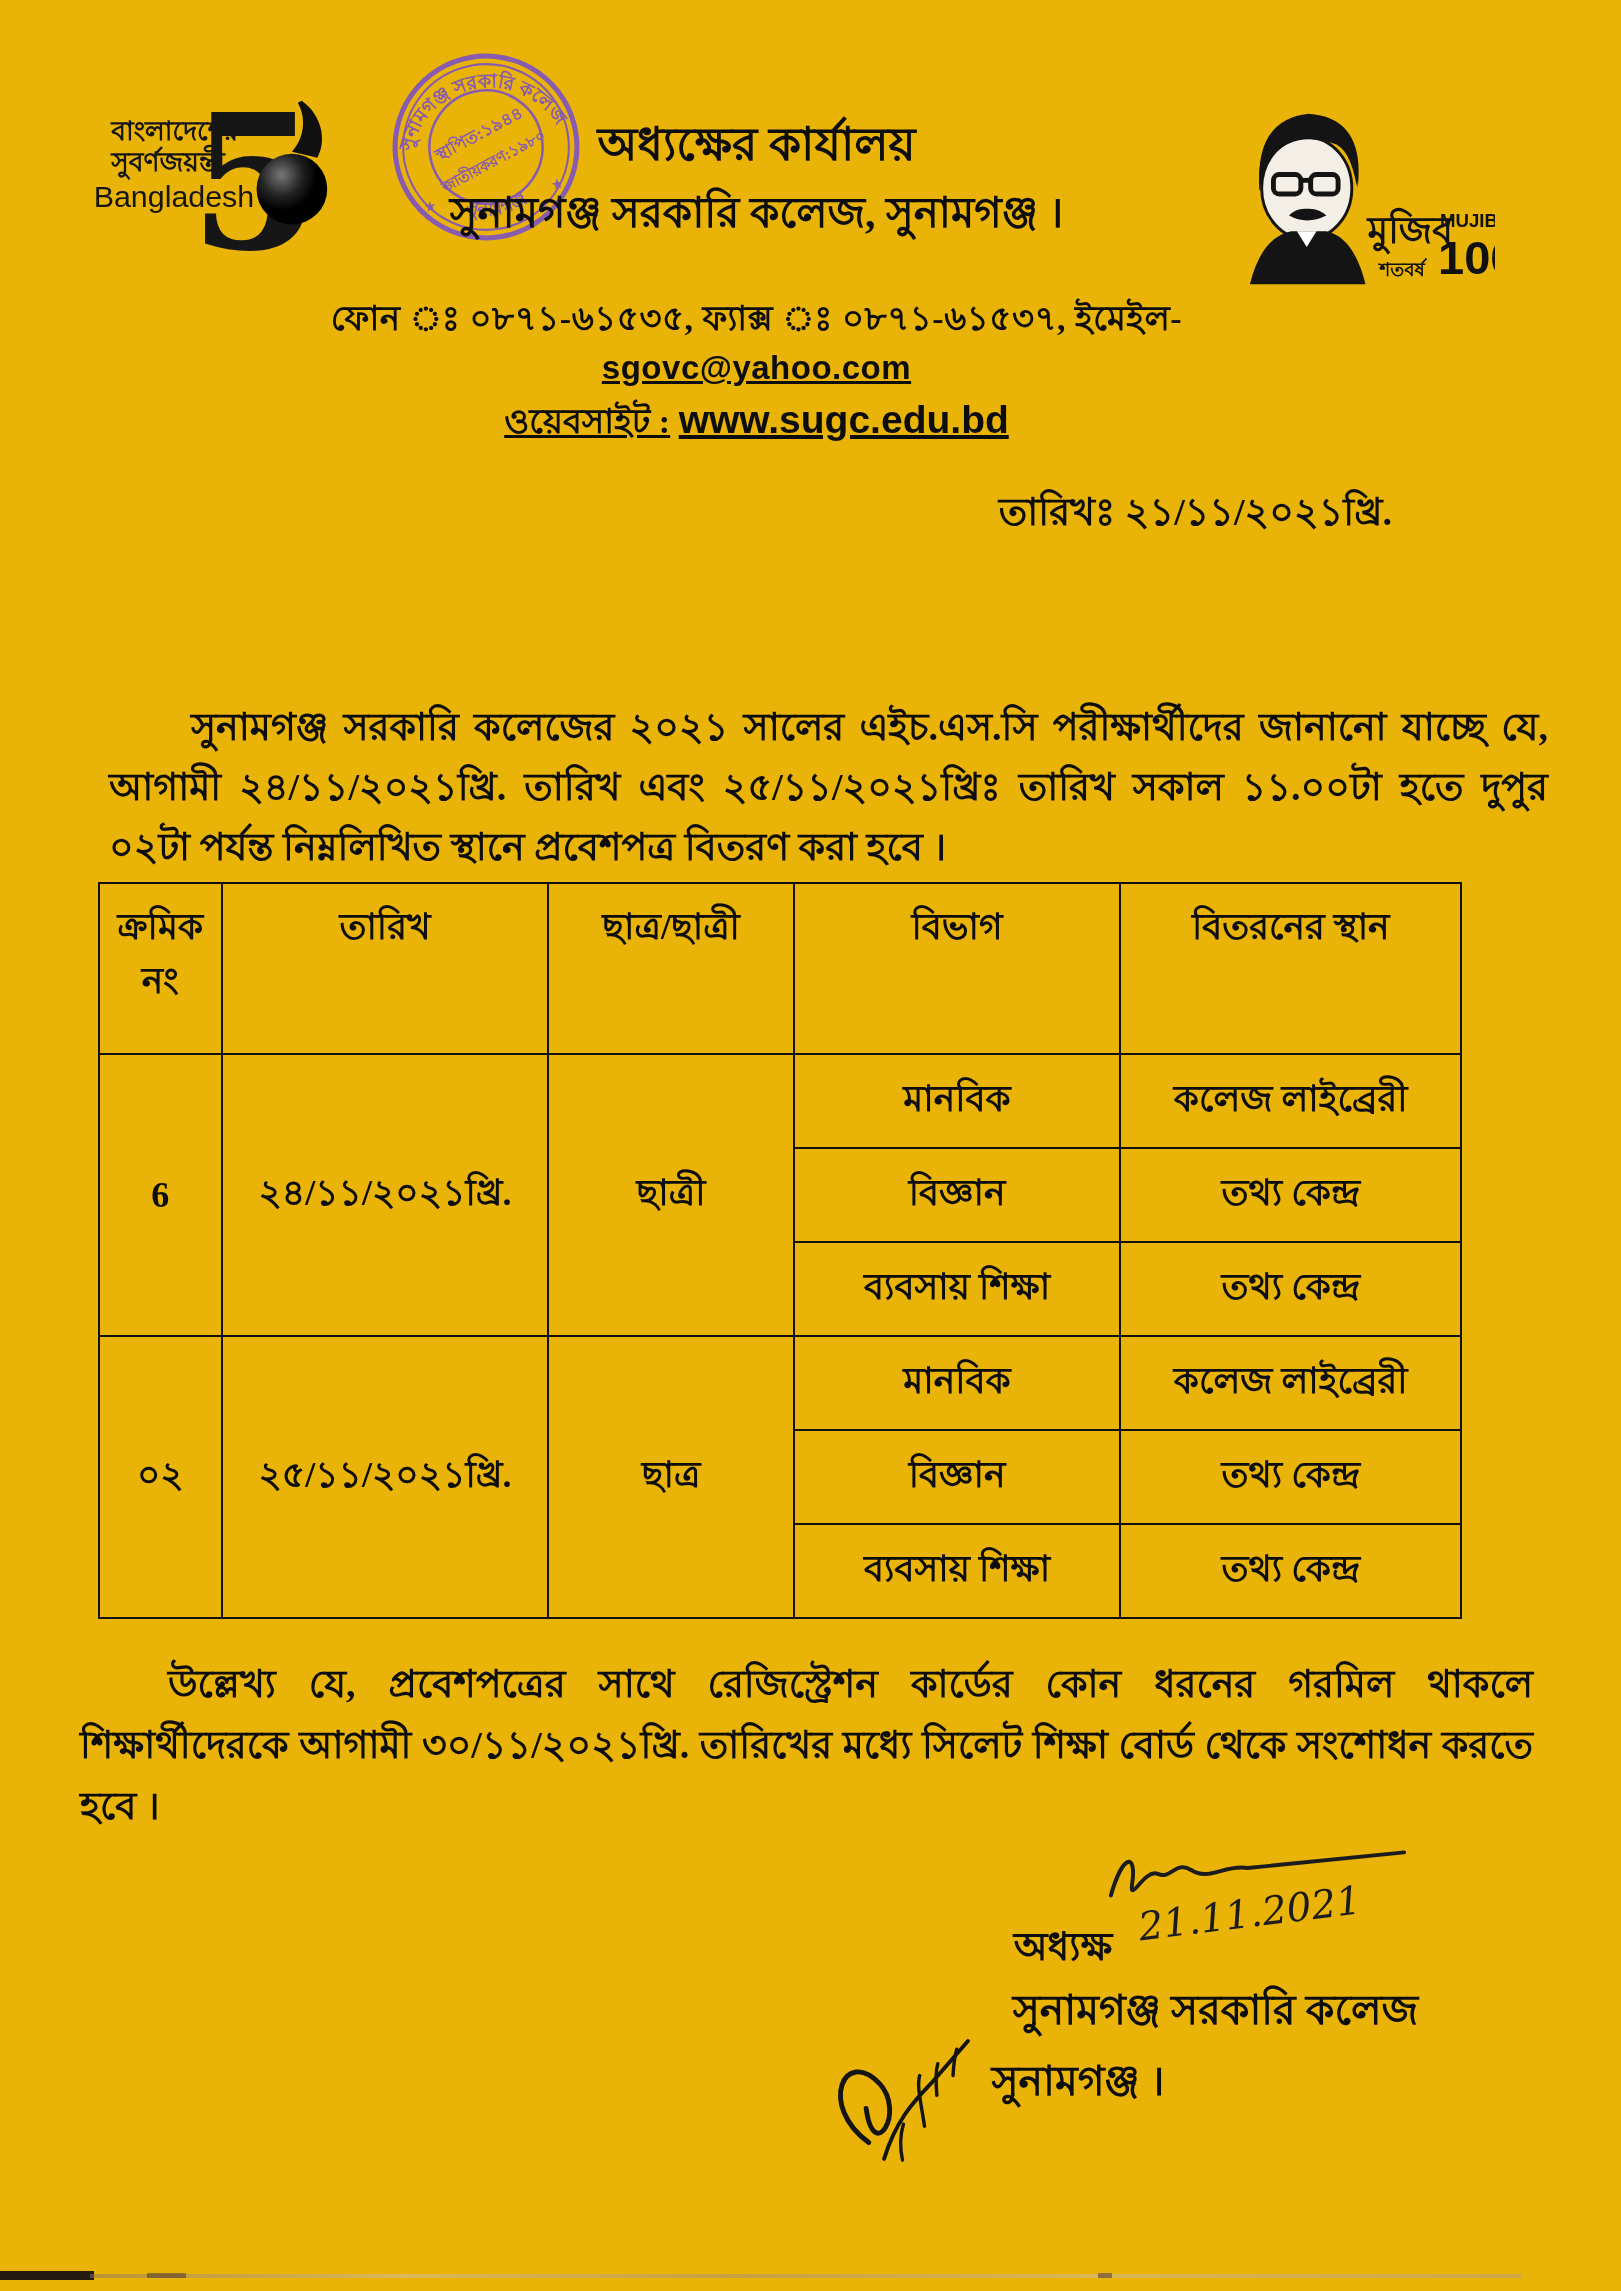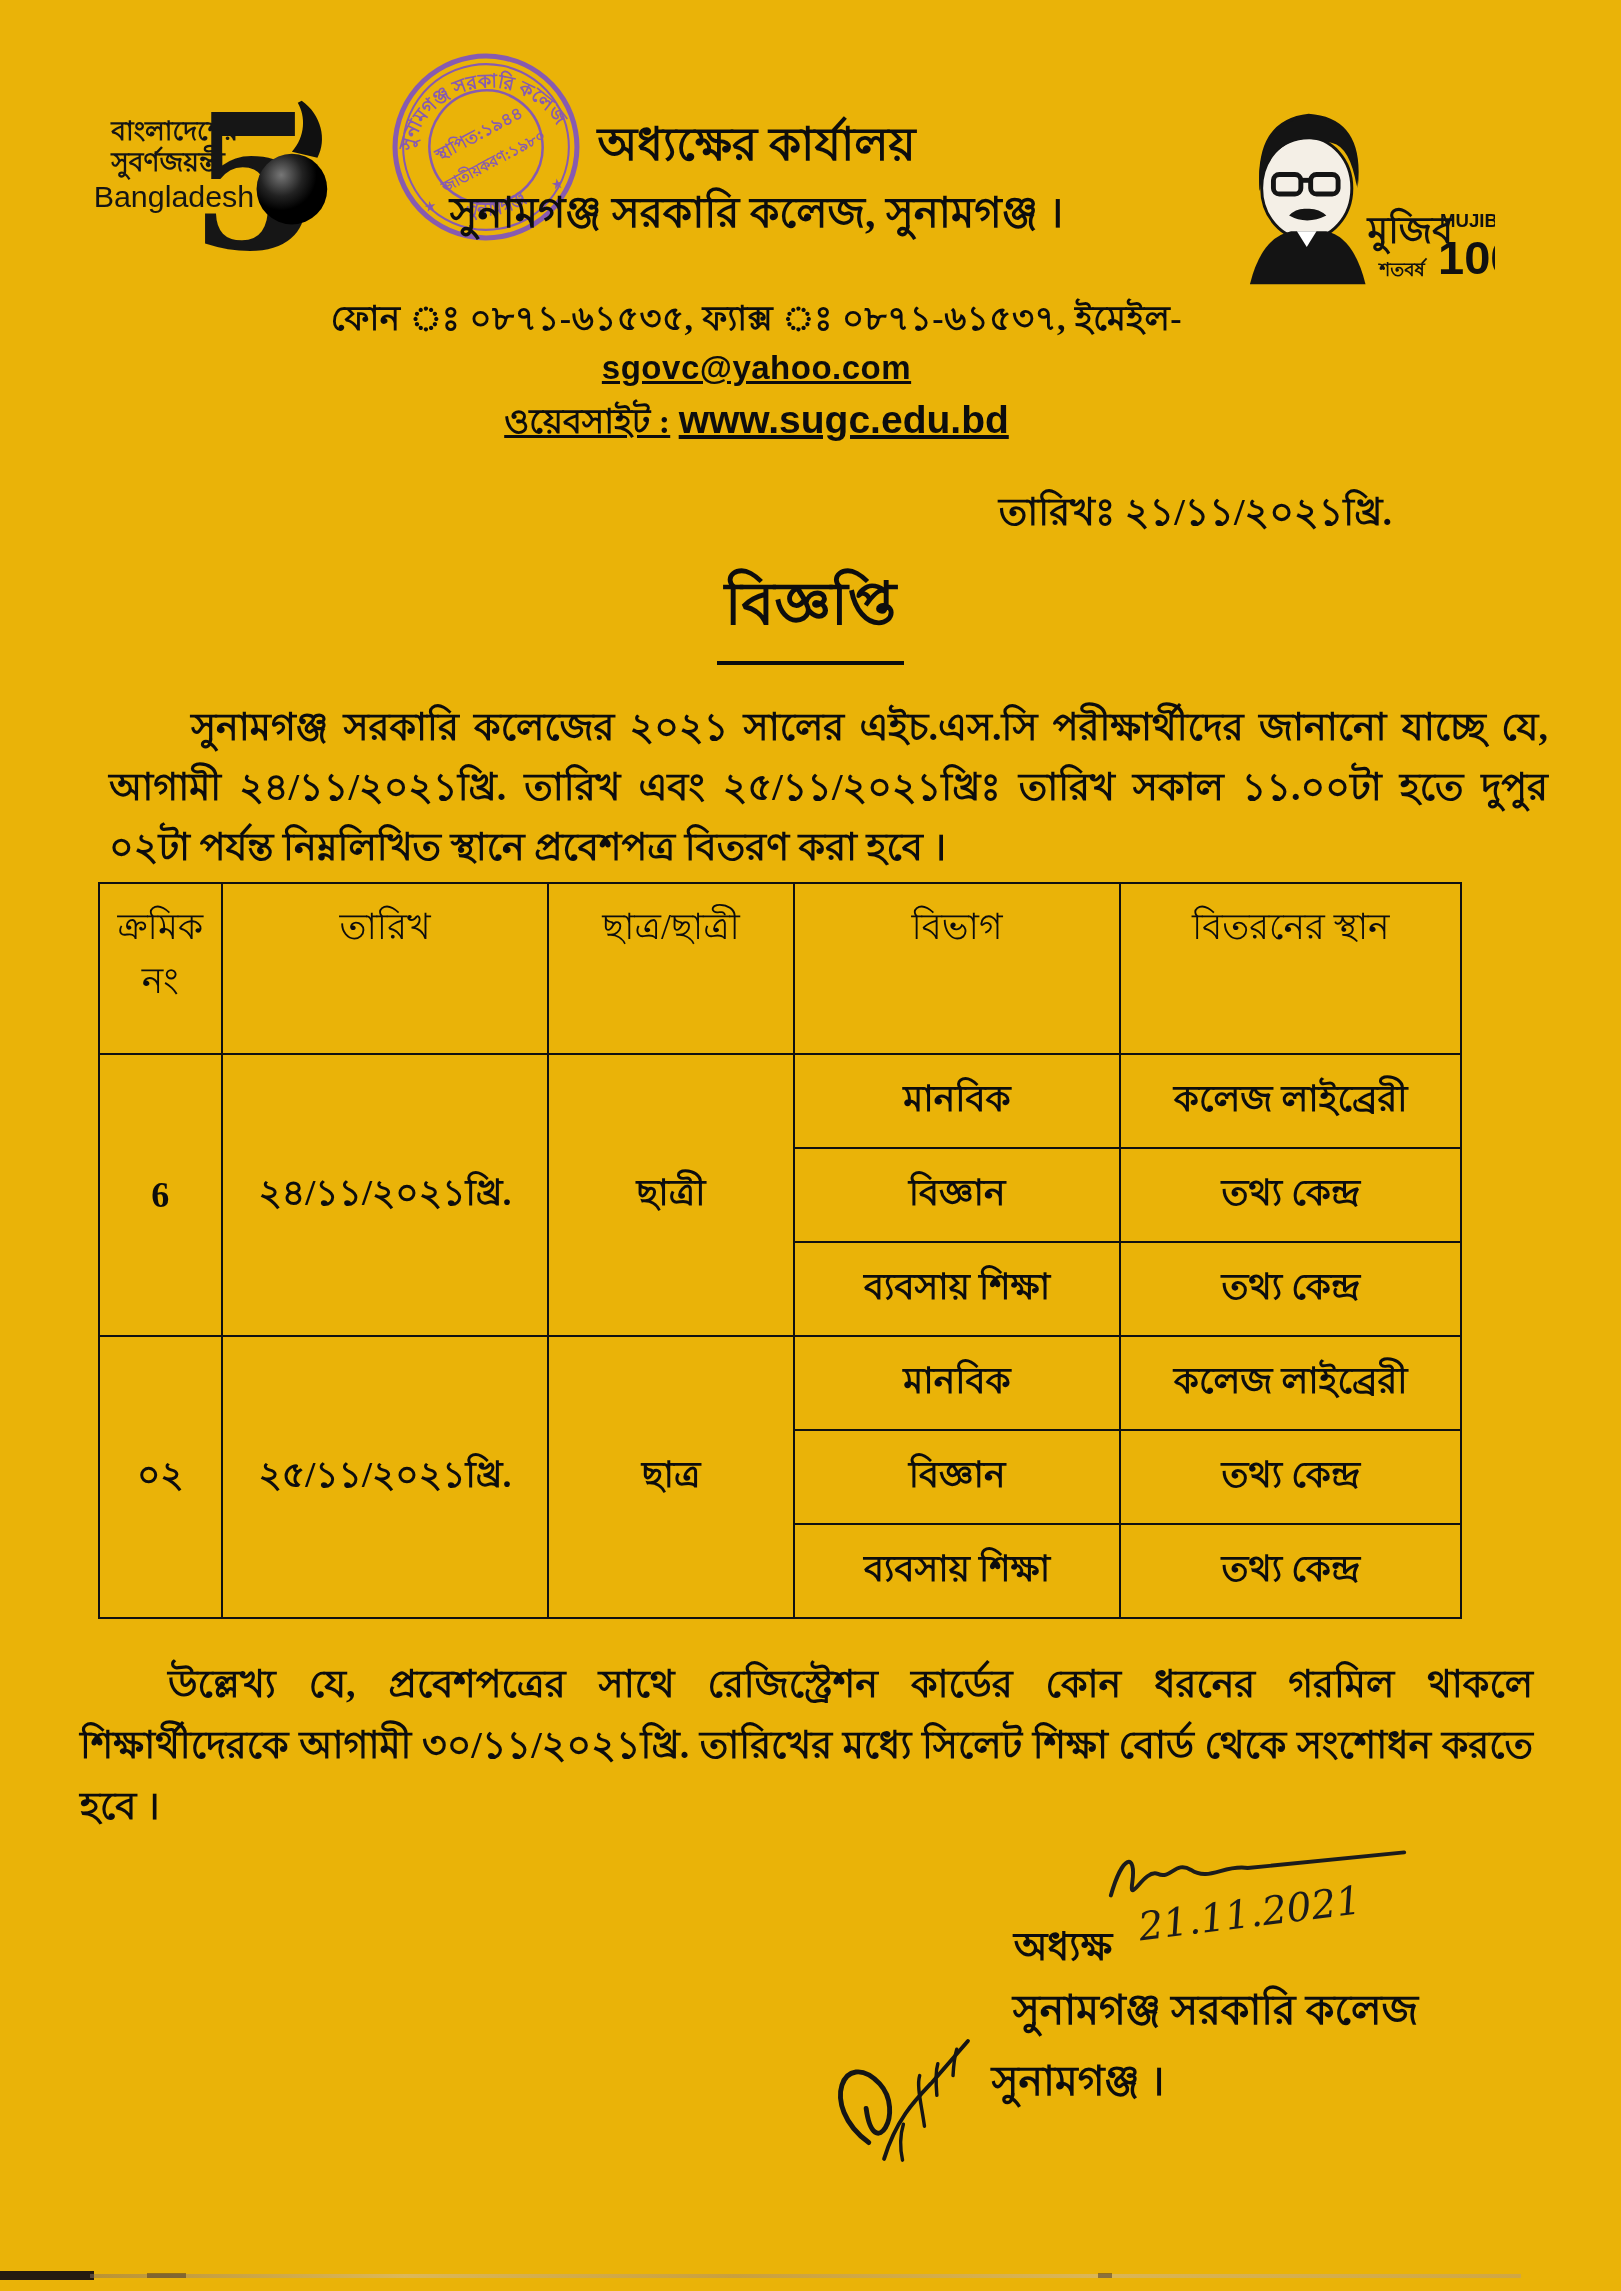--- a/index.html
+++ b/index.html
@@ -26,21 +26,21 @@
   .notice-title{display:inline-block; font-size:59px; font-weight:bold; padding:0 7.8px 3.9px 7.8px; border-bottom:4.9px solid #0d0d0d;}
   
   .intro{position:absolute; top:681px; left:93px; width:1439px; margin:16px;
          font-size:38px; font-weight:600; line-height:1.58; text-align:justify; text-indent:82px;}
   .closing{position:absolute; top:1654px; left:80px; width:1453px; margin:0;
          font-size:38px; font-weight:600; line-height:1.6; text-align:justify; text-indent:88px;}
   
   .table-wrap{position:absolute; top:882px; left:98px; width:1364px;}
   table.dist{border-collapse:collapse; width:100%; table-layout:fixed; border:2.9px solid #111;}
   table.dist th, table.dist td{border:2px solid #111; font-size:36px; text-align:center; padding:0 5.9px; overflow:hidden;}
-  table.dist th{height:153px; vertical-align:top; padding-top:15.7px; font-weight:normal; line-height:1.5;}
+  table.dist th{height:153px; vertical-align:top; padding-top:15.7px; font-weight:bold; line-height:1.5;}
   table.dist td{height:92px; vertical-align:middle; font-weight:bold;}
   .col-serial{width:9%;} .col-date{width:24%;} .col-group{width:18%;} .col-div{width:24%;} .col-place{width:25%;}
   
   .sig-top{position:absolute; left:1093px; top:1825px; width:333px; height:132px;}
   .sig-role{position:absolute; left:975px; top:1916px; width:176px; text-align:center; font-size:39px; font-weight:bold;}
   .sig-college{position:absolute; left:936px; top:1978px; width:559px; text-align:center; font-size:41px; font-weight:bold;}
   .sig-place{position:absolute; left:936px; top:2049px; width:284px; text-align:center; font-size:41px; font-weight:bold;}
   .sig-scribble{position:absolute; left:815px; top:1990px; width:196px; height:196px;}
   
   .scan-edge{position:absolute; left:0; top:2270px; width:1621px; height:11.8px;}
@@ -121,23 +121,20 @@
       <span>ইমেইল-</span>
       <span class="email">sgovc@yahoo.com</span>
     </div>
     <div class="website-line">
       <span class="web-label">ওয়েবসাইট :</span>
       <span class="web-url">www.sugc.edu.bd</span>
     </div>
   </div>
 
   <div class="date-line">তারিখঃ ২১/১১/২০২১খ্রি.</div>
-  <div class="notice-title-row">
-    <span class="notice-title">বিজ্ঞপ্তি</span>
-  </div>
 
   <p class="intro"><span>সুনামগঞ্জ সরকারি কলেজের ২০২১ সালের এইচ.এস.সি পরীক্ষার্থীদের জানানো যাচ্ছে যে, আগামী ২৪/১১/২০২১খ্রি. তারিখ এবং ২৫/১১/২০২১খ্রিঃ তারিখ  সকাল ১১.০০টা হতে দুপুর ০২টা পর্যন্ত নিম্নলিখিত স্থানে </span><b>প্রবেশপত্র</b><span> বিতরণ করা হবে ।</span></p>
 
   <div class="table-wrap">
     <table class="dist">
       <colgroup>
         <col class="col-serial">
           <col class="col-date">
           <col class="col-group">
           <col class="col-div">

